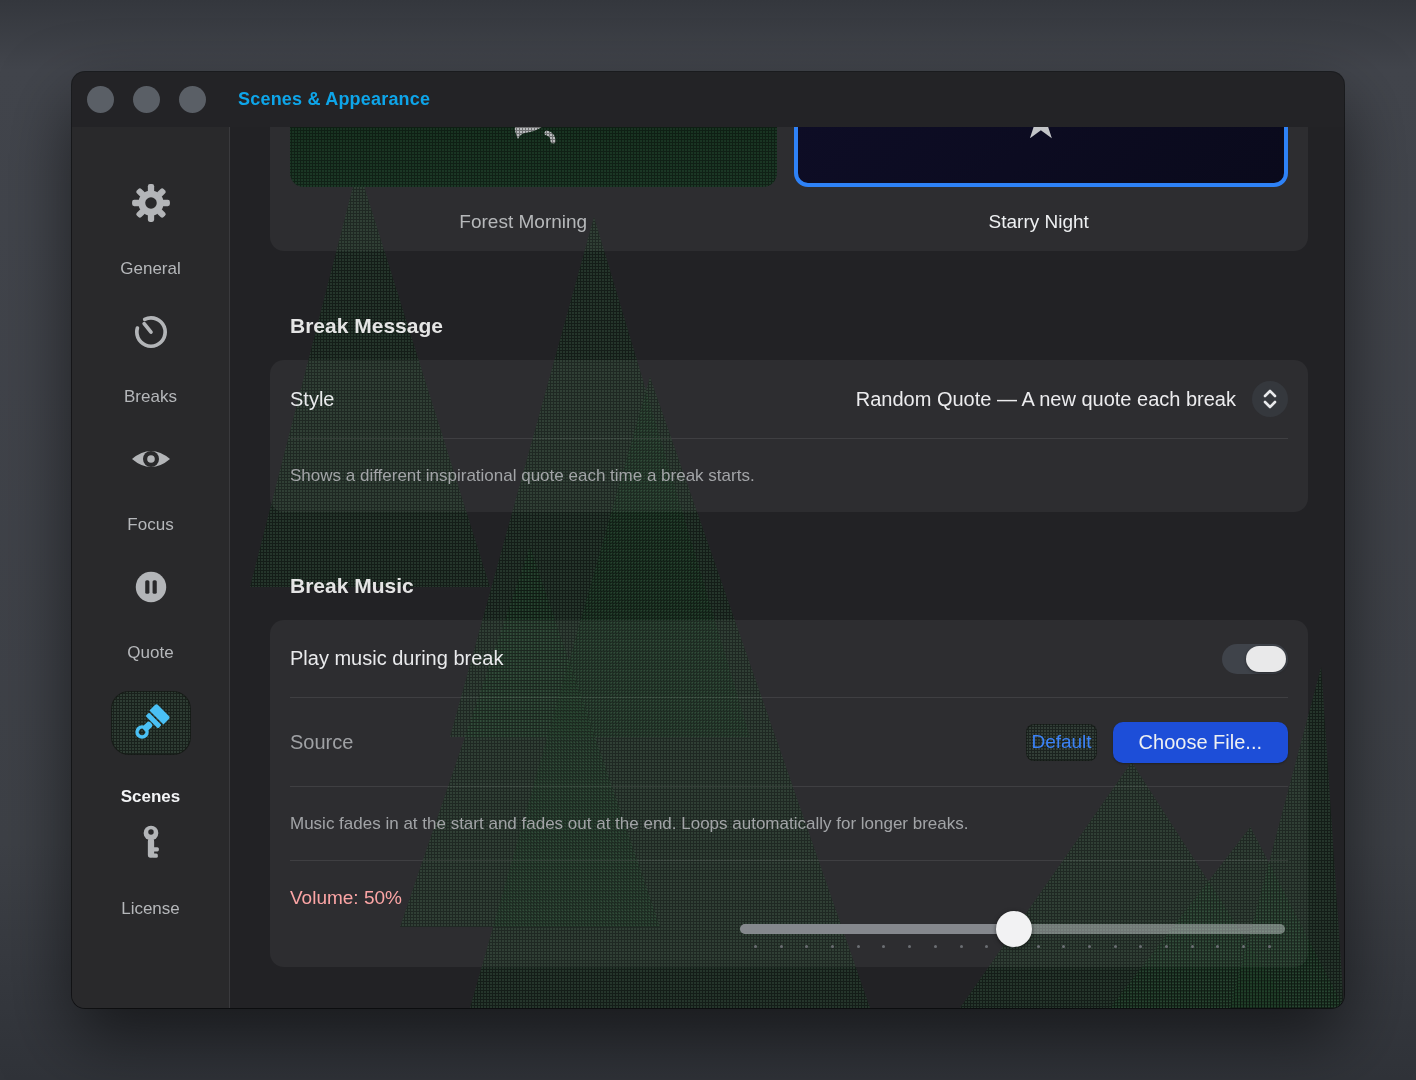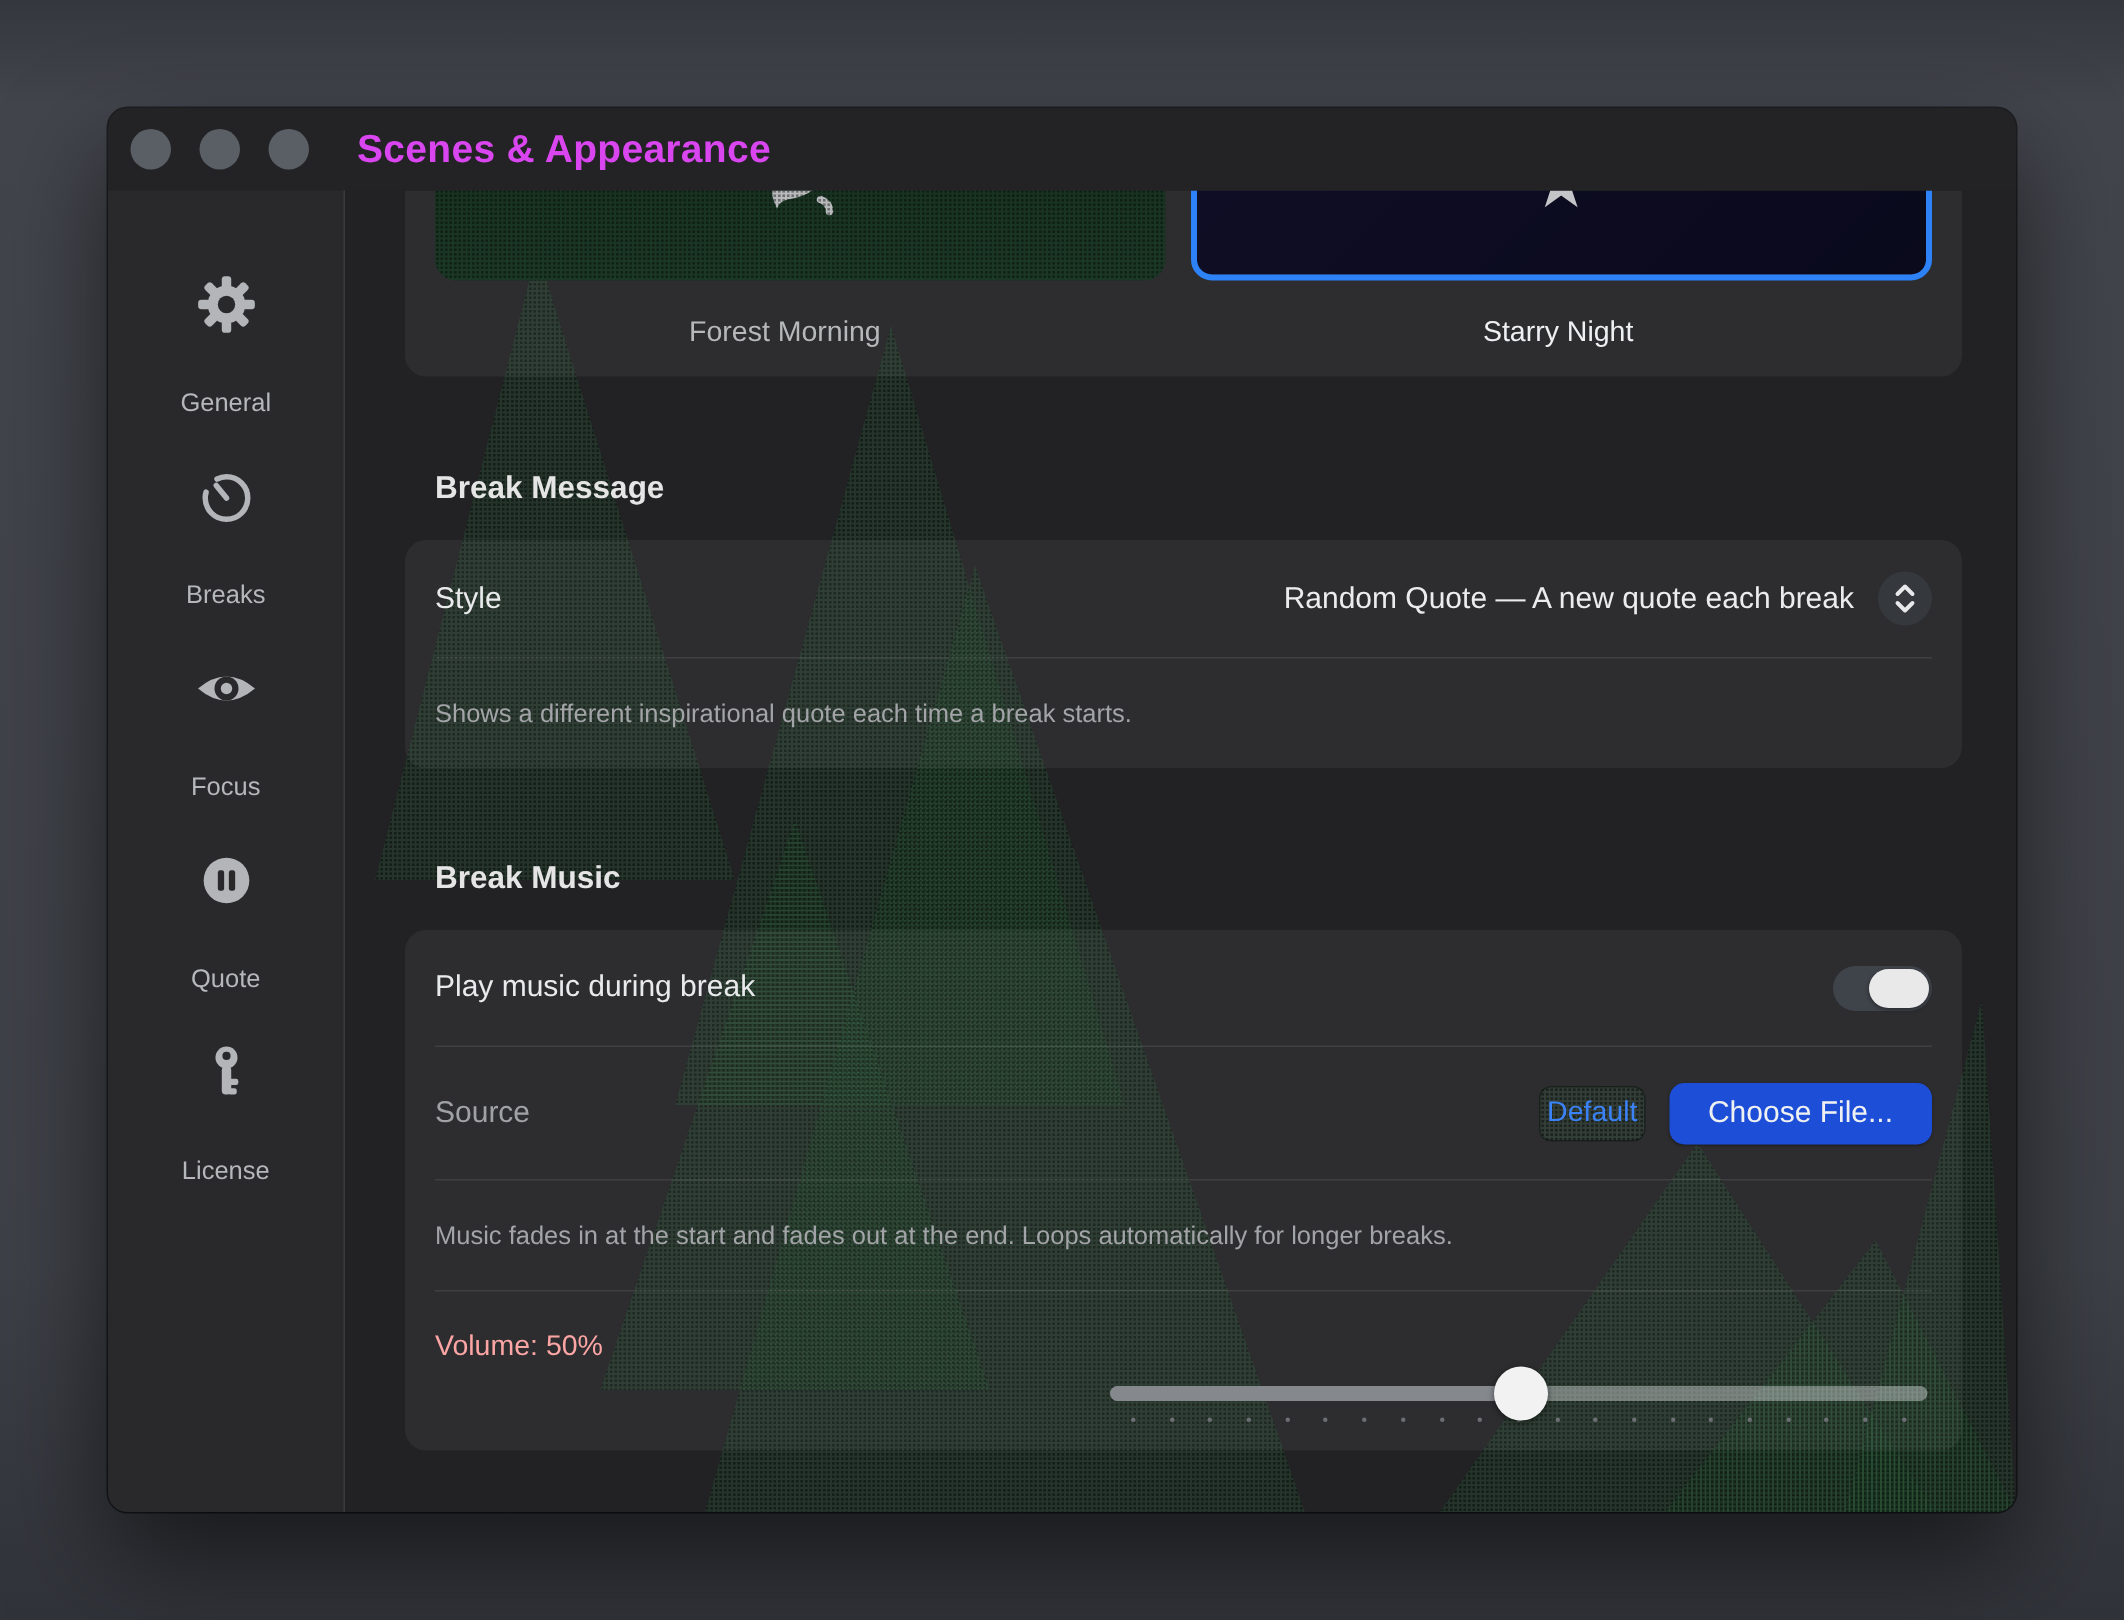--- a/index.html
+++ b/index.html
@@ -14,21 +14,21 @@
     position:absolute; left:72px; top:72px; width:1272px; height:936px;
     background:#232326; border-radius:13px;
     box-shadow: 0 30px 70px rgba(0,0,0,0.55), 0 0 0 1px rgba(0,0,0,0.55);
     overflow:hidden;
     display:flex; flex-direction:column;
   }
   
   .titlebar { height:55px; flex:0 0 55px; display:flex; align-items:center; position:relative; z-index:5; }
   .traffic { display:flex; gap:19px; margin-left:15px; }
   .traffic span { width:27px; height:27px; border-radius:50%; background:#5a5f66; display:block; }
-  .win-title { position:absolute; left:166px; font-size:26px; font-weight:700; color:#d946ef; letter-spacing:0.2px; }
+  .win-title { position:absolute; left:166px; font-size:18px; font-weight:700; color:#0ea5e9; letter-spacing:0.2px; }
   
   .body-row { flex:1; display:flex; min-height:0; }
   .sidebar {
     width:158px; flex:0 0 158px; background:#29292b; border-right:1px solid #3a3a3d;
     display:flex; flex-direction:column; align-items:center; padding-top:40px;
   }
   .side-item { height:128px; width:100%; display:flex; flex-direction:column; align-items:center; justify-content:flex-start; gap:32px; padding-top:12px; cursor:default; }
   .side-item .icon-wrap { height:48px; display:flex; align-items:center; justify-content:center; }
   .side-label { font-size:17px; color:#b5b7ba; }
   .side-item.selected .side-label { color:#f3f4f6; font-weight:700; }
@@ -193,20 +193,35 @@
           <svg width="42" height="42" viewBox="0 0 40 40">
             <circle cx="20" cy="20" r="14.5" fill="#b3b5b8"></circle>
             <rect x="14.5" y="13.5" width="4" height="13" rx="1.5" fill="#29292b"></rect>
             <rect x="21.5" y="13.5" width="4" height="13" rx="1.5" fill="#29292b"></rect>
           </svg>
         </span>
           </div>
         <div class="side-label">Quote</div>
       </div>
 
+      <div class="side-item selected">
+        <div class="selected-bg">
+          <span>
+            <svg width="44" height="44" viewBox="0 0 40 40">
+              <g transform="rotate(45 20 20)" fill="#4ac0f5">
+                <path d="M13,4 h14 a2,2 0 0 1 2,2 v7 h-18 v-7 a2,2 0 0 1 2,-2 Z"></path>
+                <rect x="12" y="14.5" width="16" height="4.5" rx="1"></rect>
+                <rect x="17" y="20" width="6" height="9" rx="2"></rect>
+                <circle cx="20" cy="31.5" r="4.5" fill="none" stroke="#4ac0f5" stroke-width="3.2"></circle>
+              </g>
+            </svg>
+          </span>
+        </div>
+        <div class="side-label">Scenes</div>
+      </div>
 
       <div class="side-item">
         <div class="icon-wrap">
             <span>
           <svg width="42" height="42" viewBox="0 0 40 40">
             <g fill="#b3b5b8">
               <circle cx="20" cy="10.5" r="7"></circle>
               <circle cx="20" cy="9.5" r="2.6" fill="#29292b"></circle>
               <rect x="17" y="16" width="6" height="18" rx="2.5"></rect>
               <rect x="21" y="24" width="6.5" height="4" rx="1.5"></rect>

